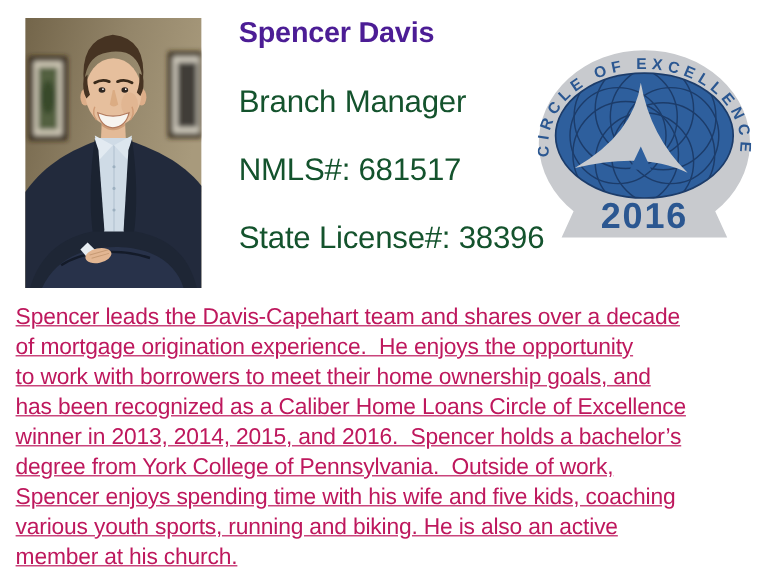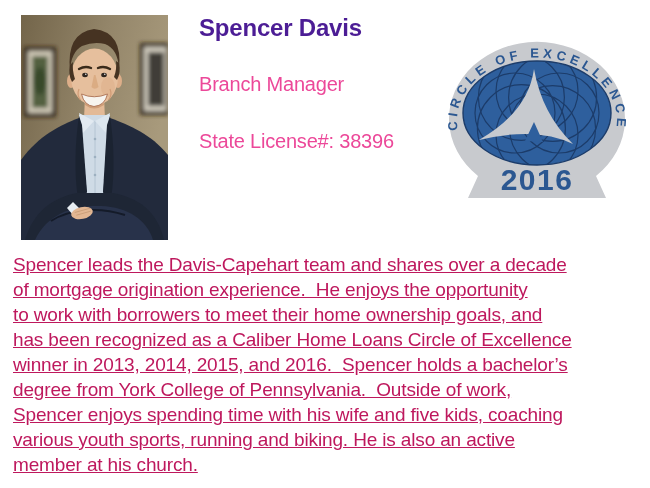--- a/index.html
+++ b/index.html
@@ -5,21 +5,21 @@
   html,body{margin:0;padding:0;}
   body{
     width:650px;height:488px;background:#ffffff;position:relative;overflow:hidden;
     font-family:"Liberation Sans", sans-serif;
     -webkit-font-smoothing:antialiased;
   }
   .photo{position:absolute;left:21px;top:15px;width:147px;height:225px;}
   .photo svg{display:block;}
   .info{position:absolute;left:199px;top:12px;}
   .name{font-size:24px;font-weight:bold;color:#4c1d95;line-height:32px;margin-bottom:4px;letter-spacing:-0.2px;}
-  .detail{font-size:20px;color:#ec4899;line-height:33px;letter-spacing:-0.2px;margin-top:24px;}
+  .detail{font-size:26px;color:#14532d;line-height:33px;letter-spacing:-0.2px;margin-top:24px;}
   .badge{position:absolute;left:448px;top:40px;width:178px;height:160px;}
   .bio{
     position:absolute;left:13px;top:252px;width:636px;
     font-size:19px;line-height:25px;color:#be185d;
     white-space:pre;letter-spacing:-0.15px;text-decoration:underline;
   }
   .ring-text{font-family:"Liberation Sans",sans-serif;font-weight:bold;font-size:13px;letter-spacing:4.2px;}
   .year-text{font-family:"Liberation Sans",sans-serif;font-weight:bold;font-size:30px;letter-spacing:1.5px;}
 </style>
 </head>
@@ -100,20 +100,21 @@
       <g transform="rotate(-12 61 198)">
         <ellipse cx="61" cy="198" rx="11" ry="6" fill="#e2b692"></ellipse>
         <path d="M 54,196 L 70,195 M 55,199 L 70,198" stroke="#c79b75" stroke-width="0.8" fill="none"></path>
       </g>
     </svg>
   </div>
 
   <div class="info">
     <div class="name">Spencer Davis</div>
     <div class="detail">Branch Manager</div>
+    <div class="detail">NMLS#: 681517</div>
     <div class="detail">State License#: 38396</div>
   </div>
 
   <div class="badge">
     <svg viewBox="0 0 178 160" width="178" height="160">
       <defs>
         <clipPath id="blueClip">
             <ellipse cx="89" cy="73" rx="74" ry="52"></ellipse>
           </clipPath>
         <path id="ringArc" d="M 17,108 A 80,63 0 1 1 161,108" fill="none"></path>

